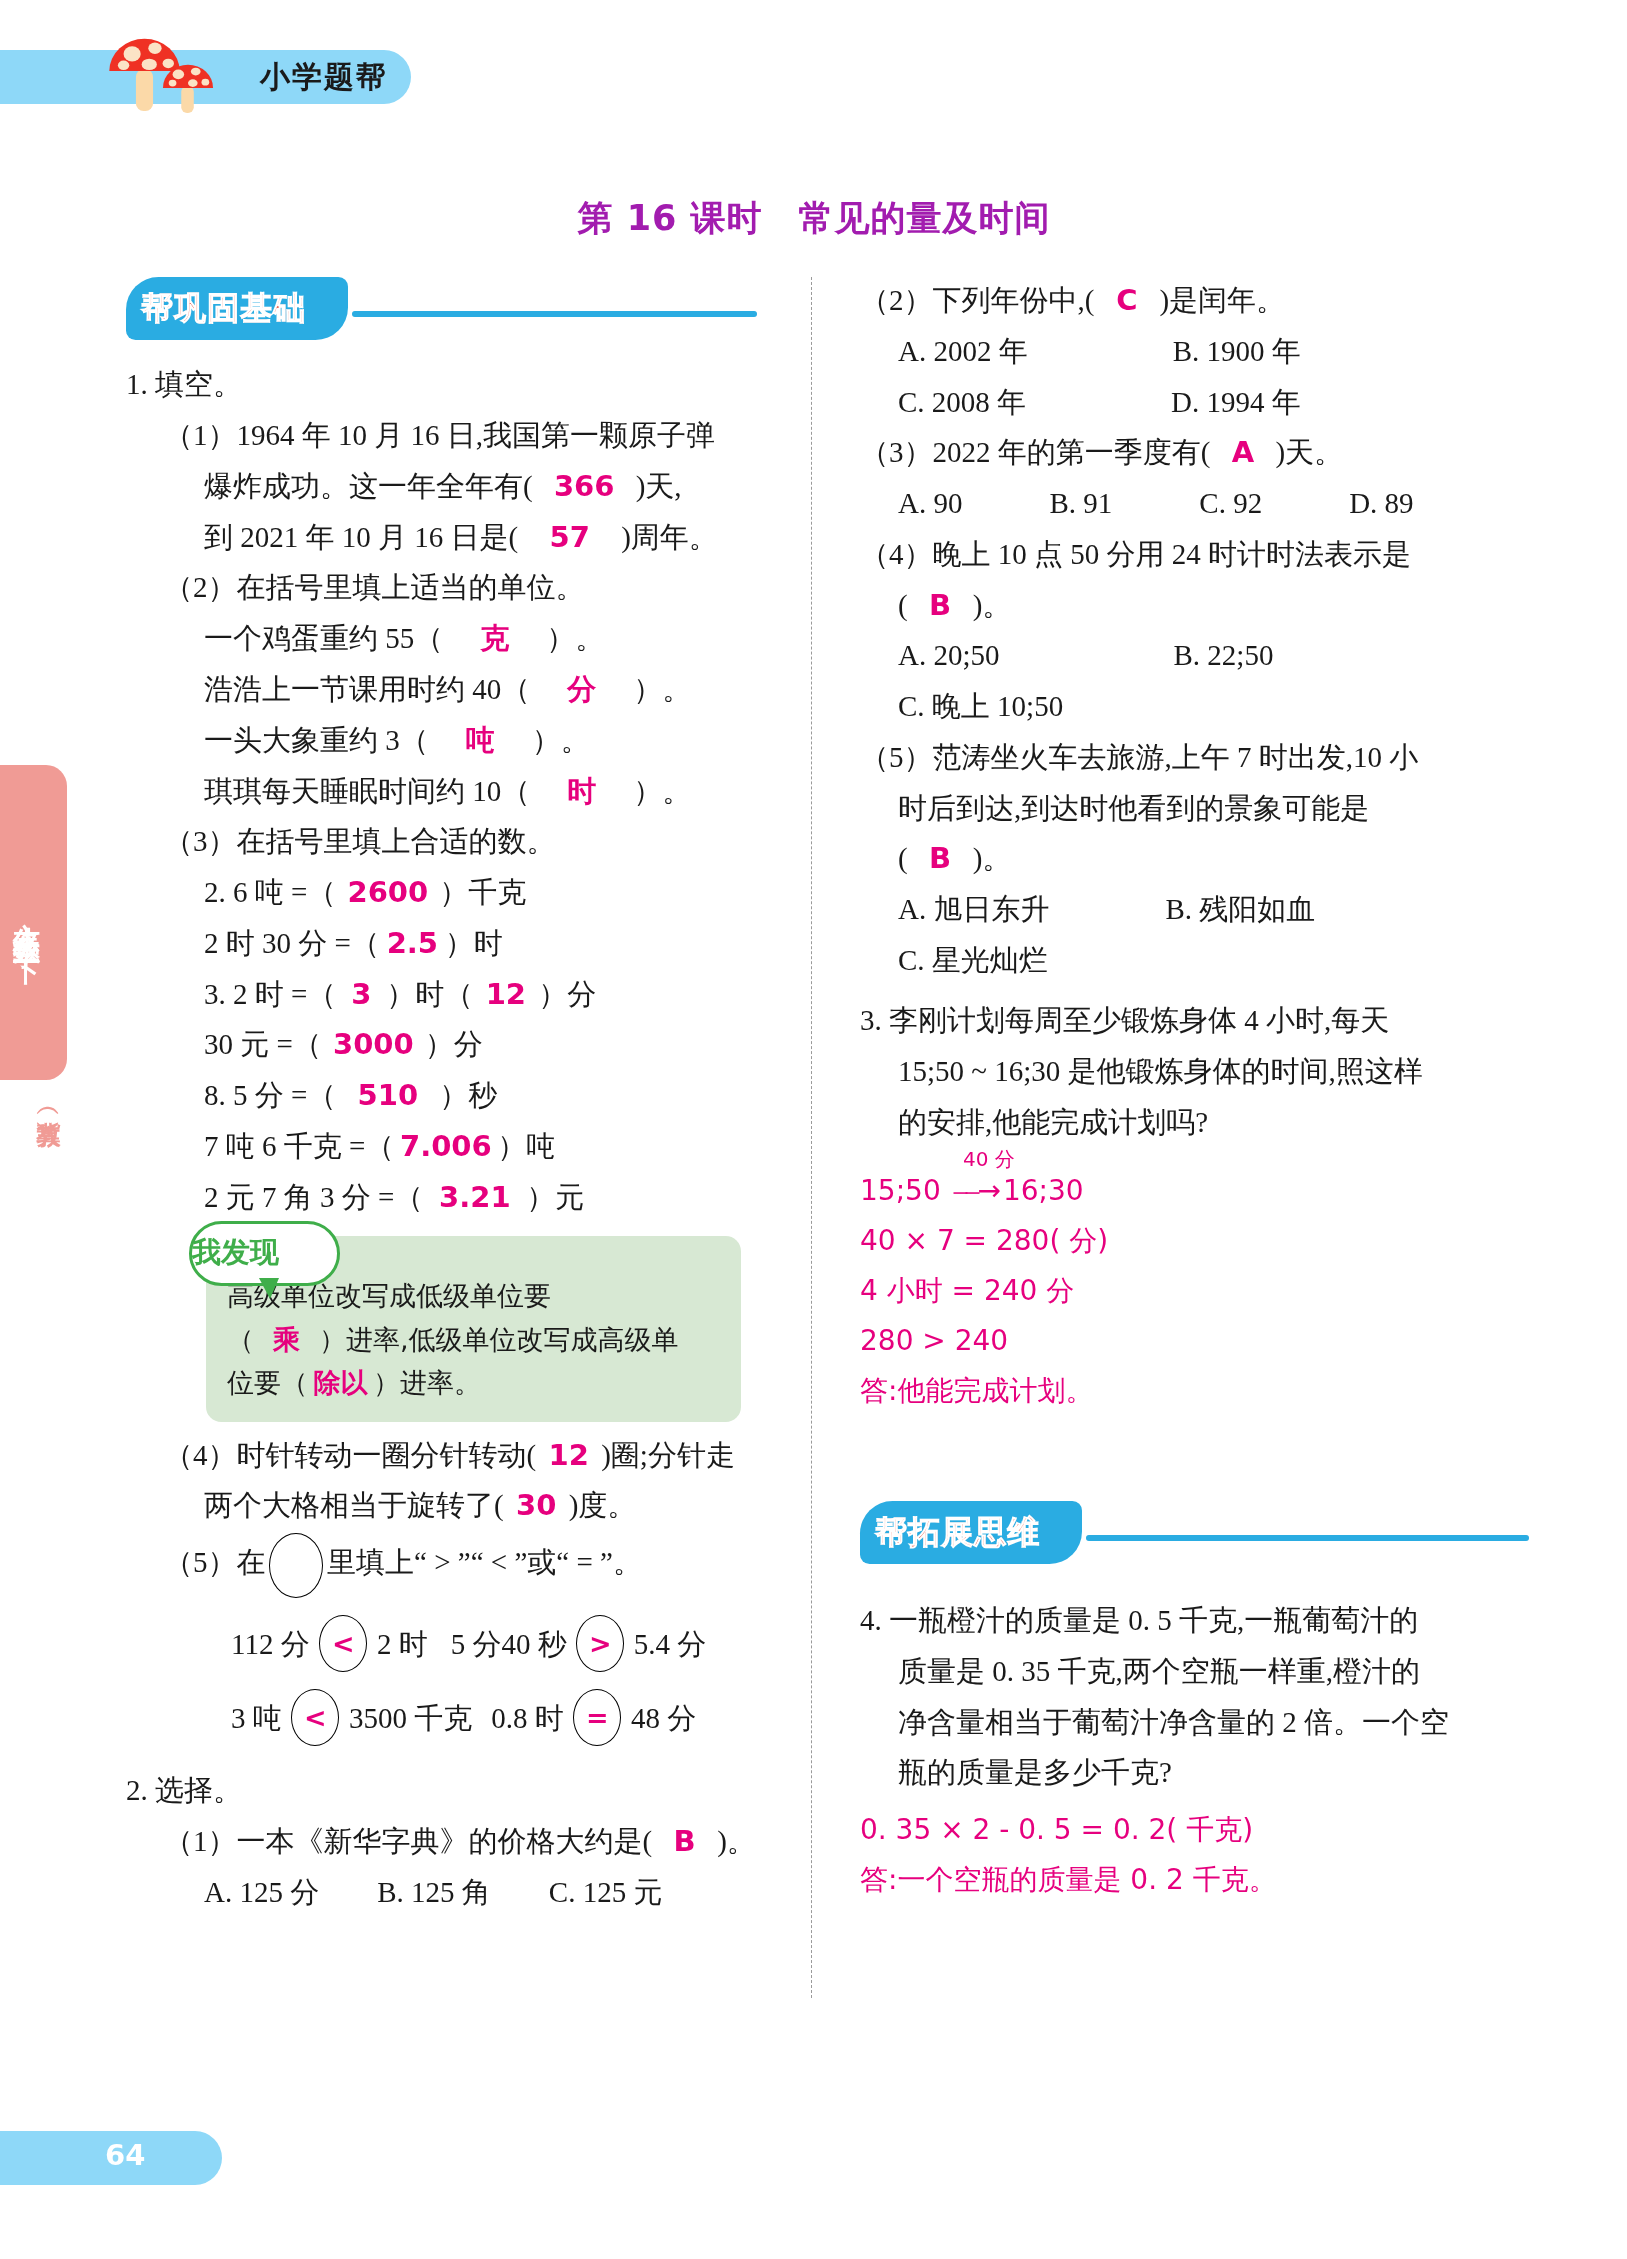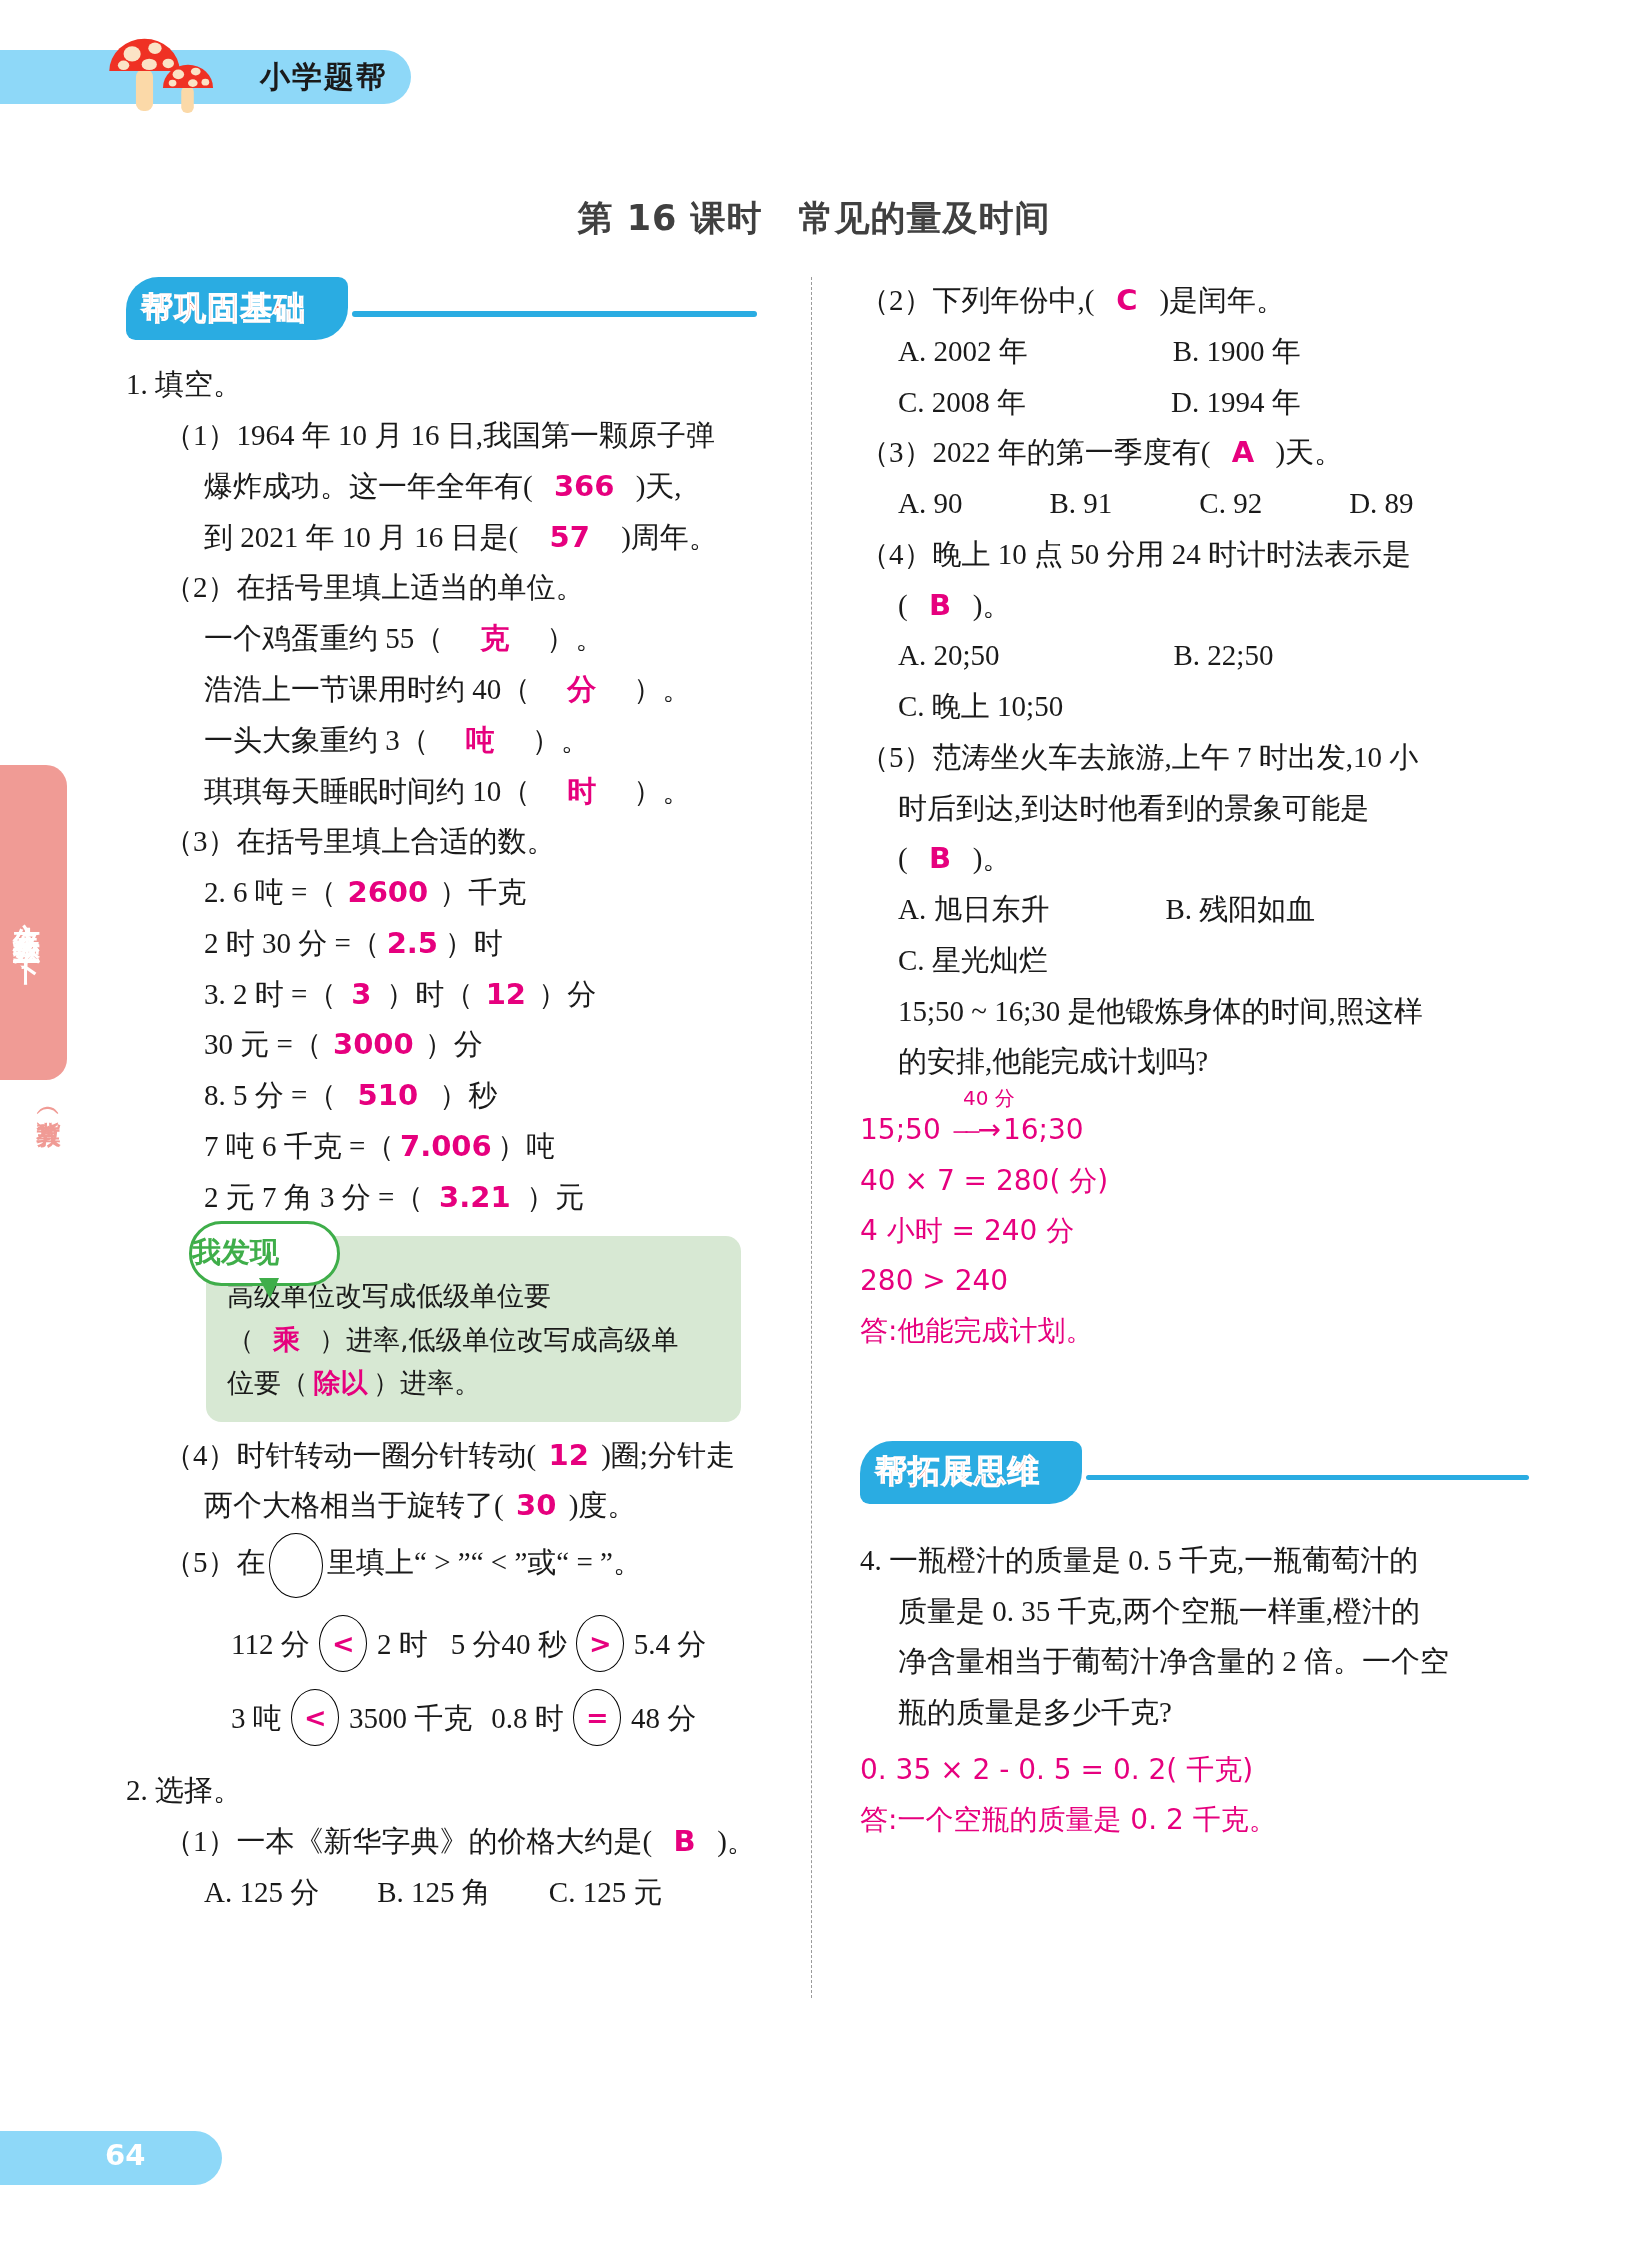--- a/index.html
+++ b/index.html
@@ -56,21 +56,21 @@
     font-weight:bold;font-size:24px;color:#f09b95;
     letter-spacing:2.9px;
     z-index:2;
   }
 
   
   .page-title{
     position:absolute;left:0;top:195px;width:1628px;
     text-align:center;
     font-family:"DejaVu Sans","Liberation Sans",sans-serif;
-    font-weight:bold;font-size:35px;color:#404040;
+    font-weight:bold;font-size:35px;color:#a21caf;
     letter-spacing:1px;
   }
 
   
   .col{position:absolute;top:277px;}
   .col-left{left:126px;width:631px;}
   .col-right{left:860px;width:669px;}
   .divider{
     position:absolute;left:811px;top:277px;
     width:0;height:1721px;
@@ -345,20 +345,21 @@
   <p class="q indent1">C. 晚上 10;50</p>
 
   <p class="q">（5）范涛坐火车去旅游,上午 7 时出发,10 小</p>
   <p class="q indent1">时后到达,到达时他看到的景象可能是</p>
   <p class="q indent1">
     <span>(</span><span class="blank-s hand">B</span><span>)。</span>
   </p>
   <p class="q indent1">A. 旭日东升　　　　B. 残阳如血</p>
   <p class="q indent1">C. 星光灿烂</p>
 
+  <p class="q" style="margin-top:13.4px;">3. 李刚计划每周至少锻炼身体 4 小时,每天</p>
   <p class="q indent1">15;50 ~ 16;30 是他锻炼身体的时间,照这样</p>
   <p class="q indent1">的安排,他能完成计划吗?</p>
 
   <div class="sol" style="margin-top:21px;">
     <span>15;50</span>
     <span class="arrow-exp">
       <span class="arrow-lbl">40 分</span>
       <span class="arrow-glyph">⎯⎯→</span>
     </span><span>16;30</span>
   </div>

